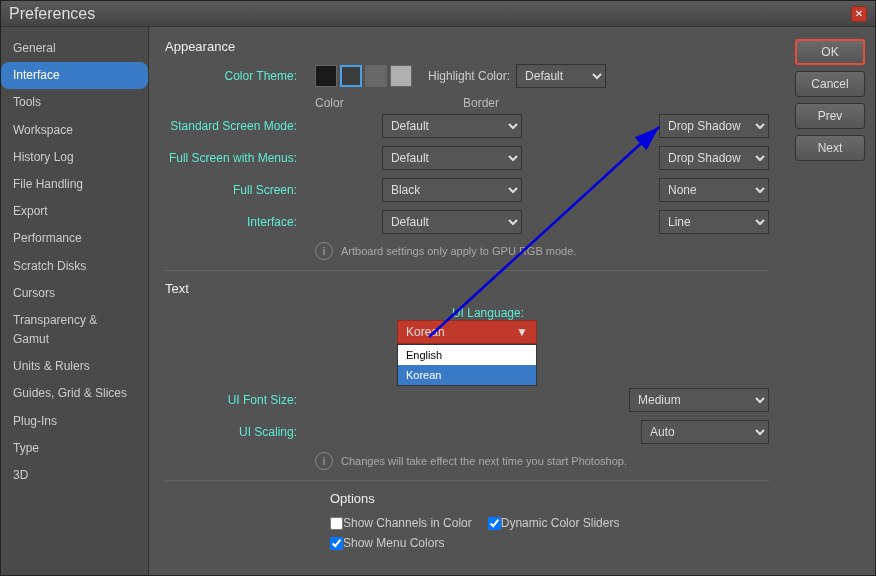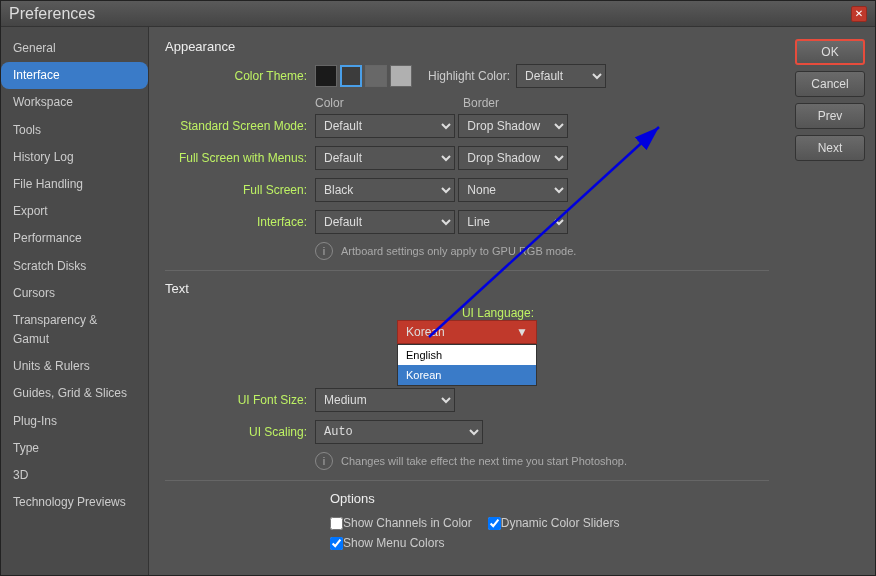--- a/index.html
+++ b/index.html
@@ -116,27 +116,28 @@
       color: #eee;
       margin-bottom: 10px;
       font-weight: normal;
     }
     
     
     .form-row {
       display: flex;
       align-items: center;
       margin-bottom: 8px;
+      justify-content: space-between;
     }
     
     .form-label {
-      color: #bef264;
+      color: #5eead4;
       min-width: 150px;
       text-align: right;
-      padding-right: 8px;
+      padding-right: 18px;
       font-size: 12px;
     }
     
     
     .color-theme-container {
       display: flex;
       gap: 3px;
     }
     
     .theme-box {
@@ -321,35 +322,34 @@
   <div class="title-bar">
     <span class="title-bar-text">Preferences</span>
     <div class="title-bar-close">✕</div>
   </div>
 
   <div class="main-content">
 
     <div class="sidebar">
       <div class="sidebar-item">General</div>
       <div class="sidebar-item active">Interface</div>
+      <div class="sidebar-item">Tools</div>
       <div class="sidebar-item">Workspace</div>
-      <div class="sidebar-item">Tools</div>
       <div class="sidebar-item">History Log</div>
       <div class="sidebar-item">File Handling</div>
       <div class="sidebar-item">Export</div>
       <div class="sidebar-item">Performance</div>
       <div class="sidebar-item">Scratch Disks</div>
       <div class="sidebar-item">Cursors</div>
       <div class="sidebar-item">Transparency &amp; Gamut</div>
       <div class="sidebar-item">Units &amp; Rulers</div>
       <div class="sidebar-item">Guides, Grid &amp; Slices</div>
       <div class="sidebar-item">Plug-Ins</div>
       <div class="sidebar-item">Type</div>
       <div class="sidebar-item">3D</div>
-      <div class="sidebar-item">Technology Previews</div>
     </div>
 
     <div class="content" style="position:relative;">
 
       <div class="section-header">Appearance</div>
 
       <div class="appearance-highlight-row">
         <span class="form-label">Color Theme:</span>
         <div class="color-theme-container">
           <div class="theme-box" style="background:#1a1a1a;"></div>
@@ -440,21 +440,21 @@
         <span class="form-label">UI Font Size:</span>
         <select style="width:140px;">
           <option>Small</option>
           <option selected="">Medium</option>
           <option>Large</option>
         </select>
       </div>
 
       <div class="form-row">
         <span class="form-label">UI Scaling:</span>
-        <select style="width:168px;font-family:Liberation Mono, monospace;">
+        <select style="width:128px;">
           <option>Auto</option>
           <option>100%</option>
           <option>200%</option>
         </select>
       </div>
 
       <div class="info-note">
         <div class="info-icon">i</div>
         <span>Changes will take effect the next time you start Photoshop.</span>
       </div>

